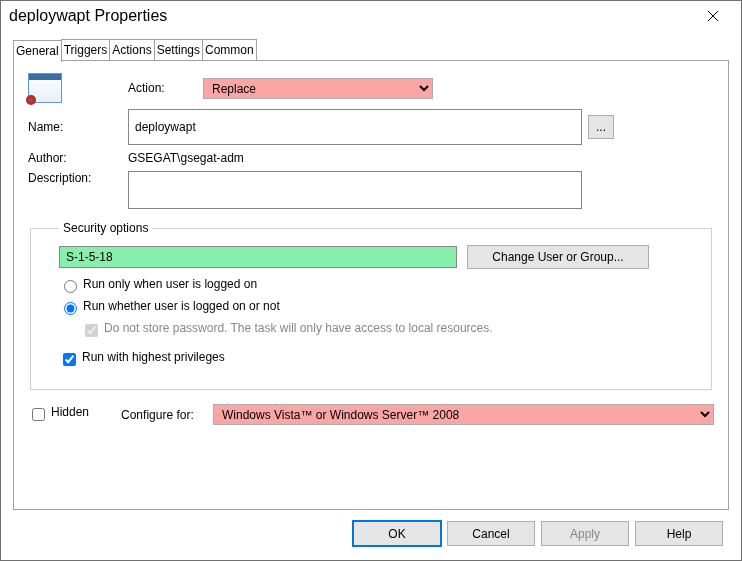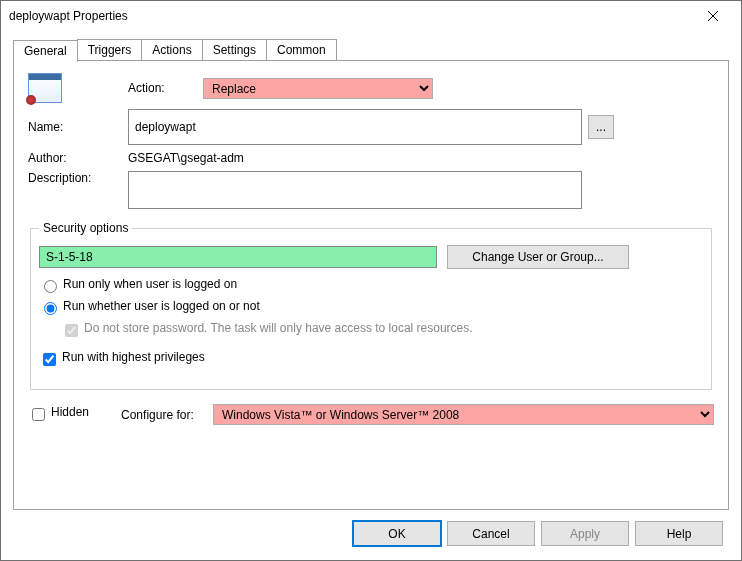--- a/index.html
+++ b/index.html
@@ -22,42 +22,42 @@
     }
     .titlebar {
       display: flex;
       align-items: center;
       padding: 6px 6px 6px 8px;
       height: 30px;
       box-sizing: border-box;
     }
     .titlebar .title {
       flex: 1;
-      font-size: 12px;
+      font-size: 16px;
     }
     .close-btn {
       width: 44px;
       height: 26px;
       display: flex;
       align-items: center;
       justify-content: center;
       font-size: 14px;
     }
     .close-btn svg { width: 10px; height: 10px; }
     .tabstrip {
       display: flex;
       padding: 0 12px;
       gap: 0px;
       position: relative;
       margin-top: 8px;
     }
     .tab {
       border: 1px solid #a0a0a0;
       border-bottom: none;
-      padding: 3px 10px;
+      padding: 3px 2px;
       font-size: 12px;
       background: #fff;
       margin-right: -1px;
       position: relative;
       z-index: 1;
     }
     .tab.active {
       background: #fff;
       z-index: 3;
       padding-bottom: 4px;
@@ -133,21 +133,21 @@
       border: 1px solid #adadad;
       background: #e5e5e5;
       display: flex;
       align-items: center;
       justify-content: center;
       margin-left: 6px;
     }
     fieldset.security {
       border: 1px solid #d0d0d0;
       margin-top: 12px;
-      padding: 10px 12px 14px 8px;
+      padding: 10px 12px 14px 28px;
     }
     fieldset.security legend {
       font-size: 12px;
       padding: 0 4px;
     }
     .sec-row { margin-bottom: 8px; display: flex; align-items: center; }
     .sec-input {
       width: 398px;
       height: 22px;
       border: 1px solid #888;

